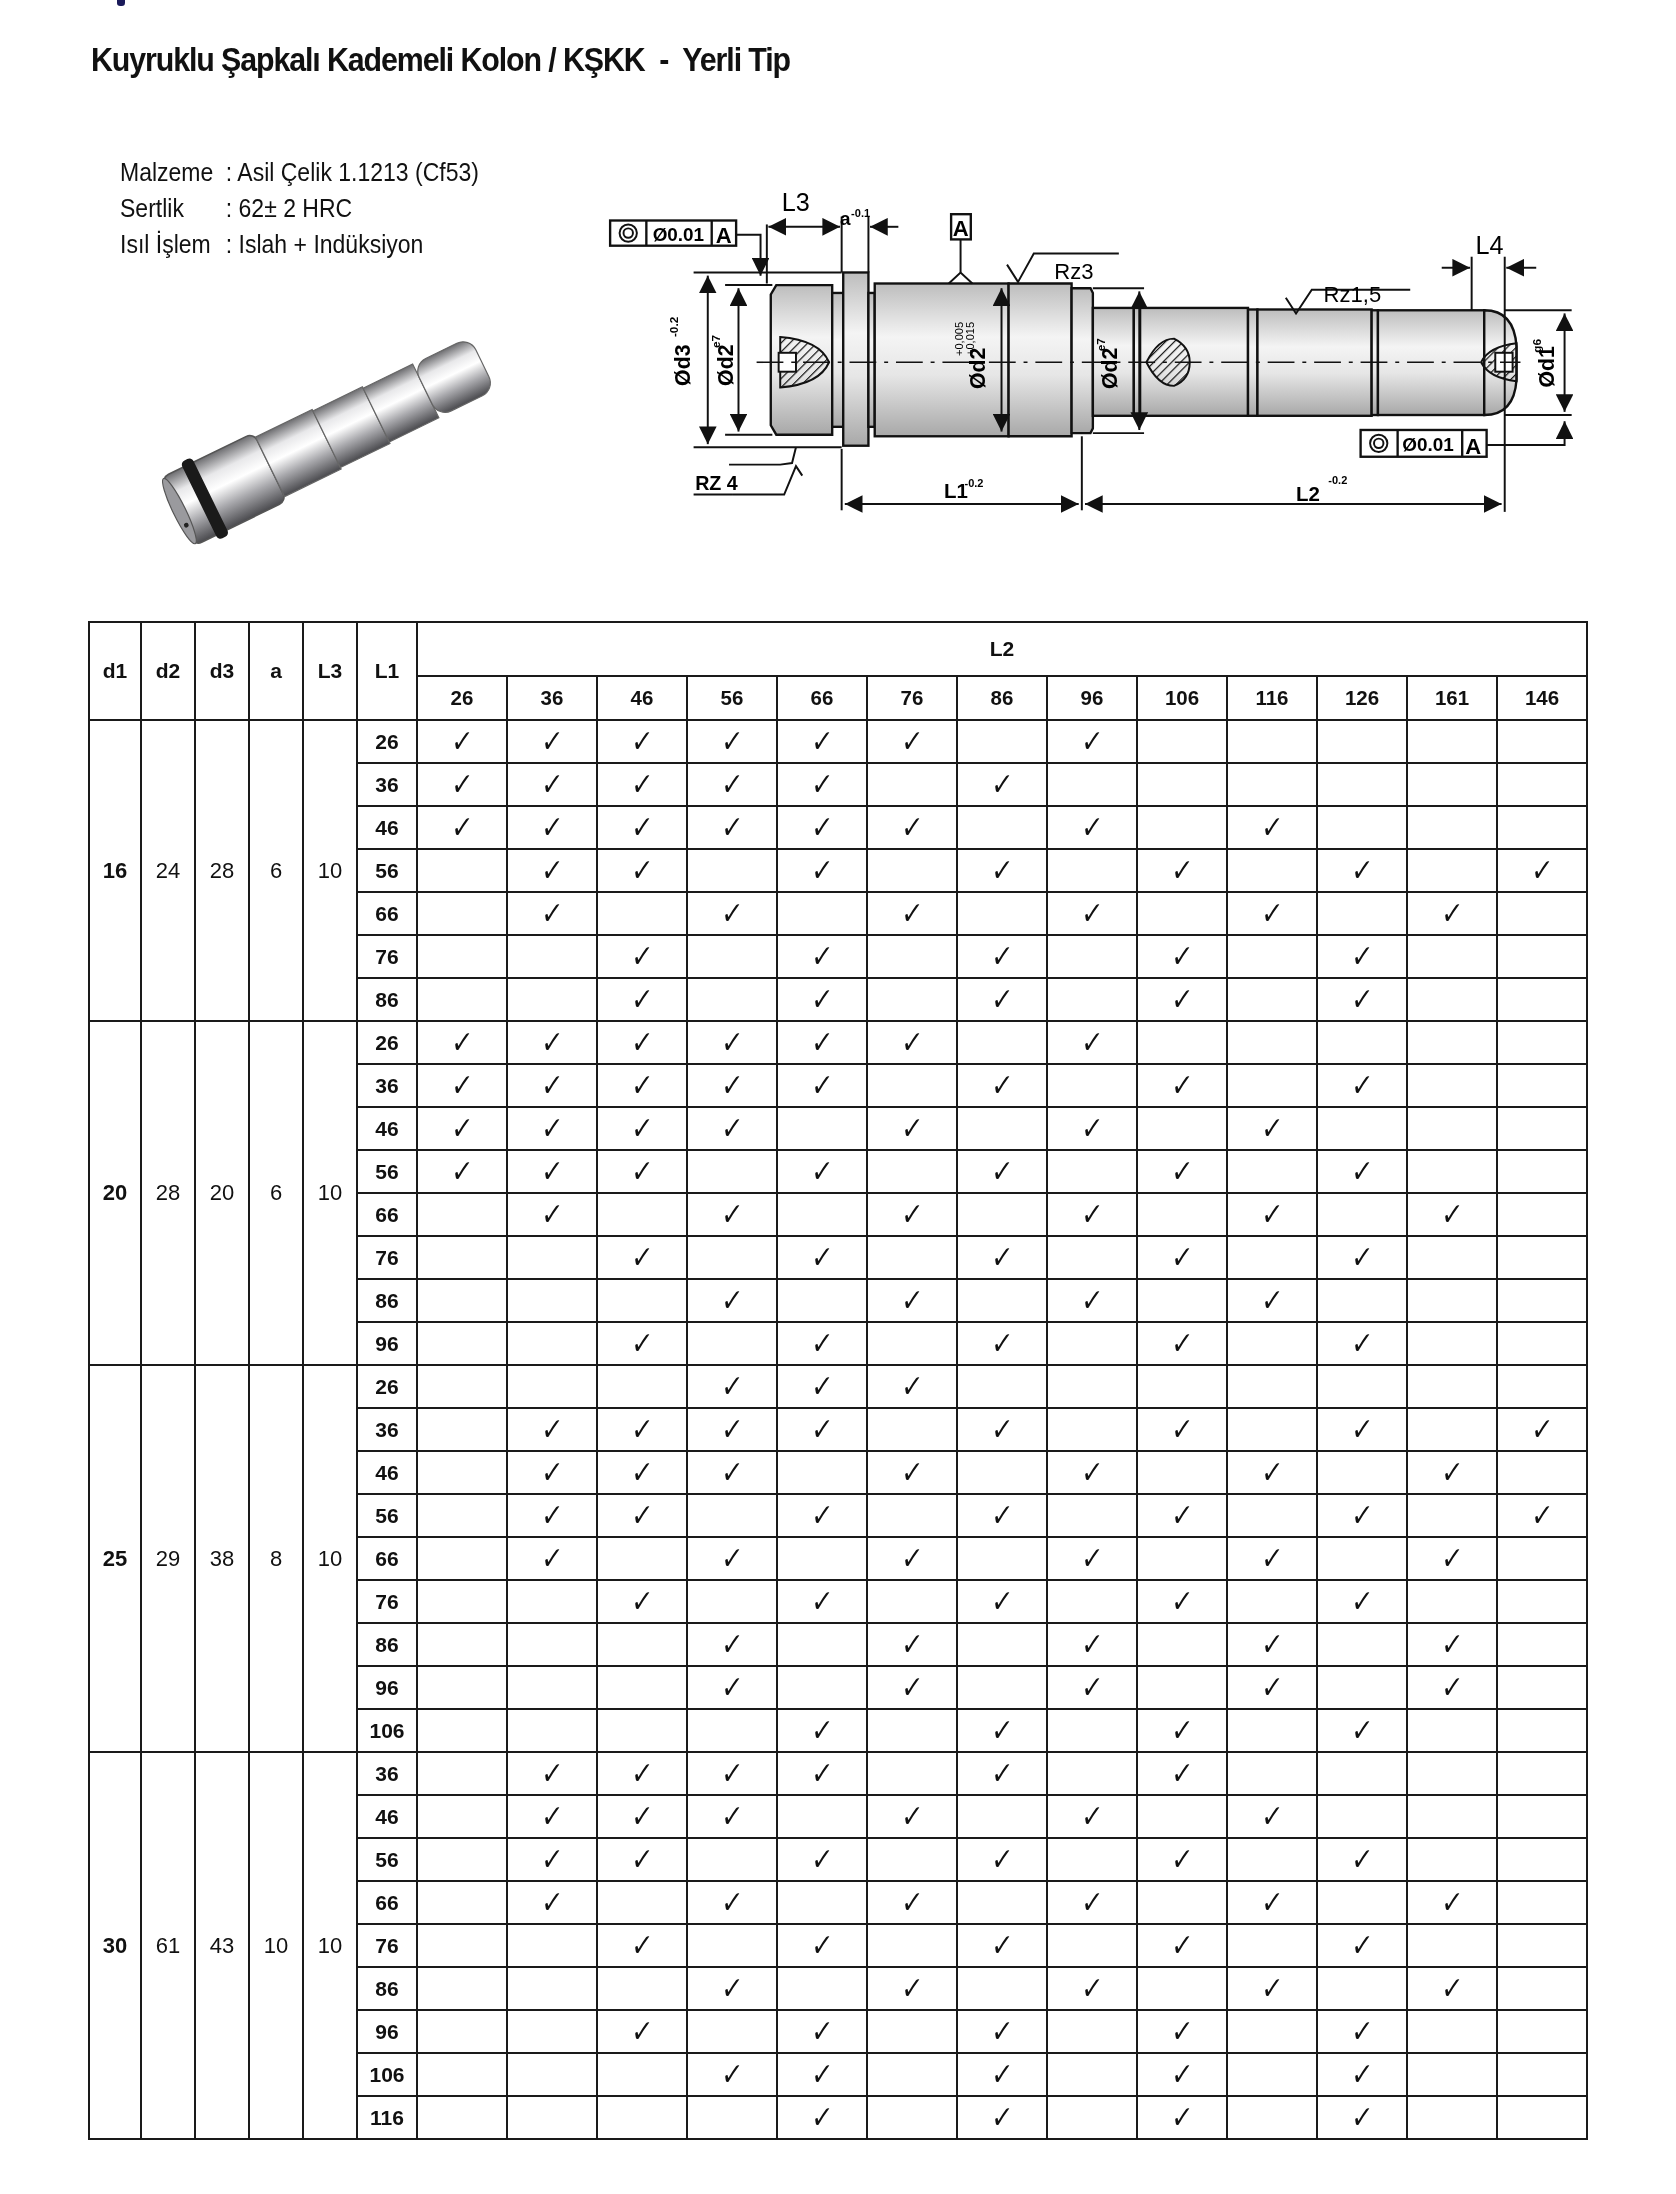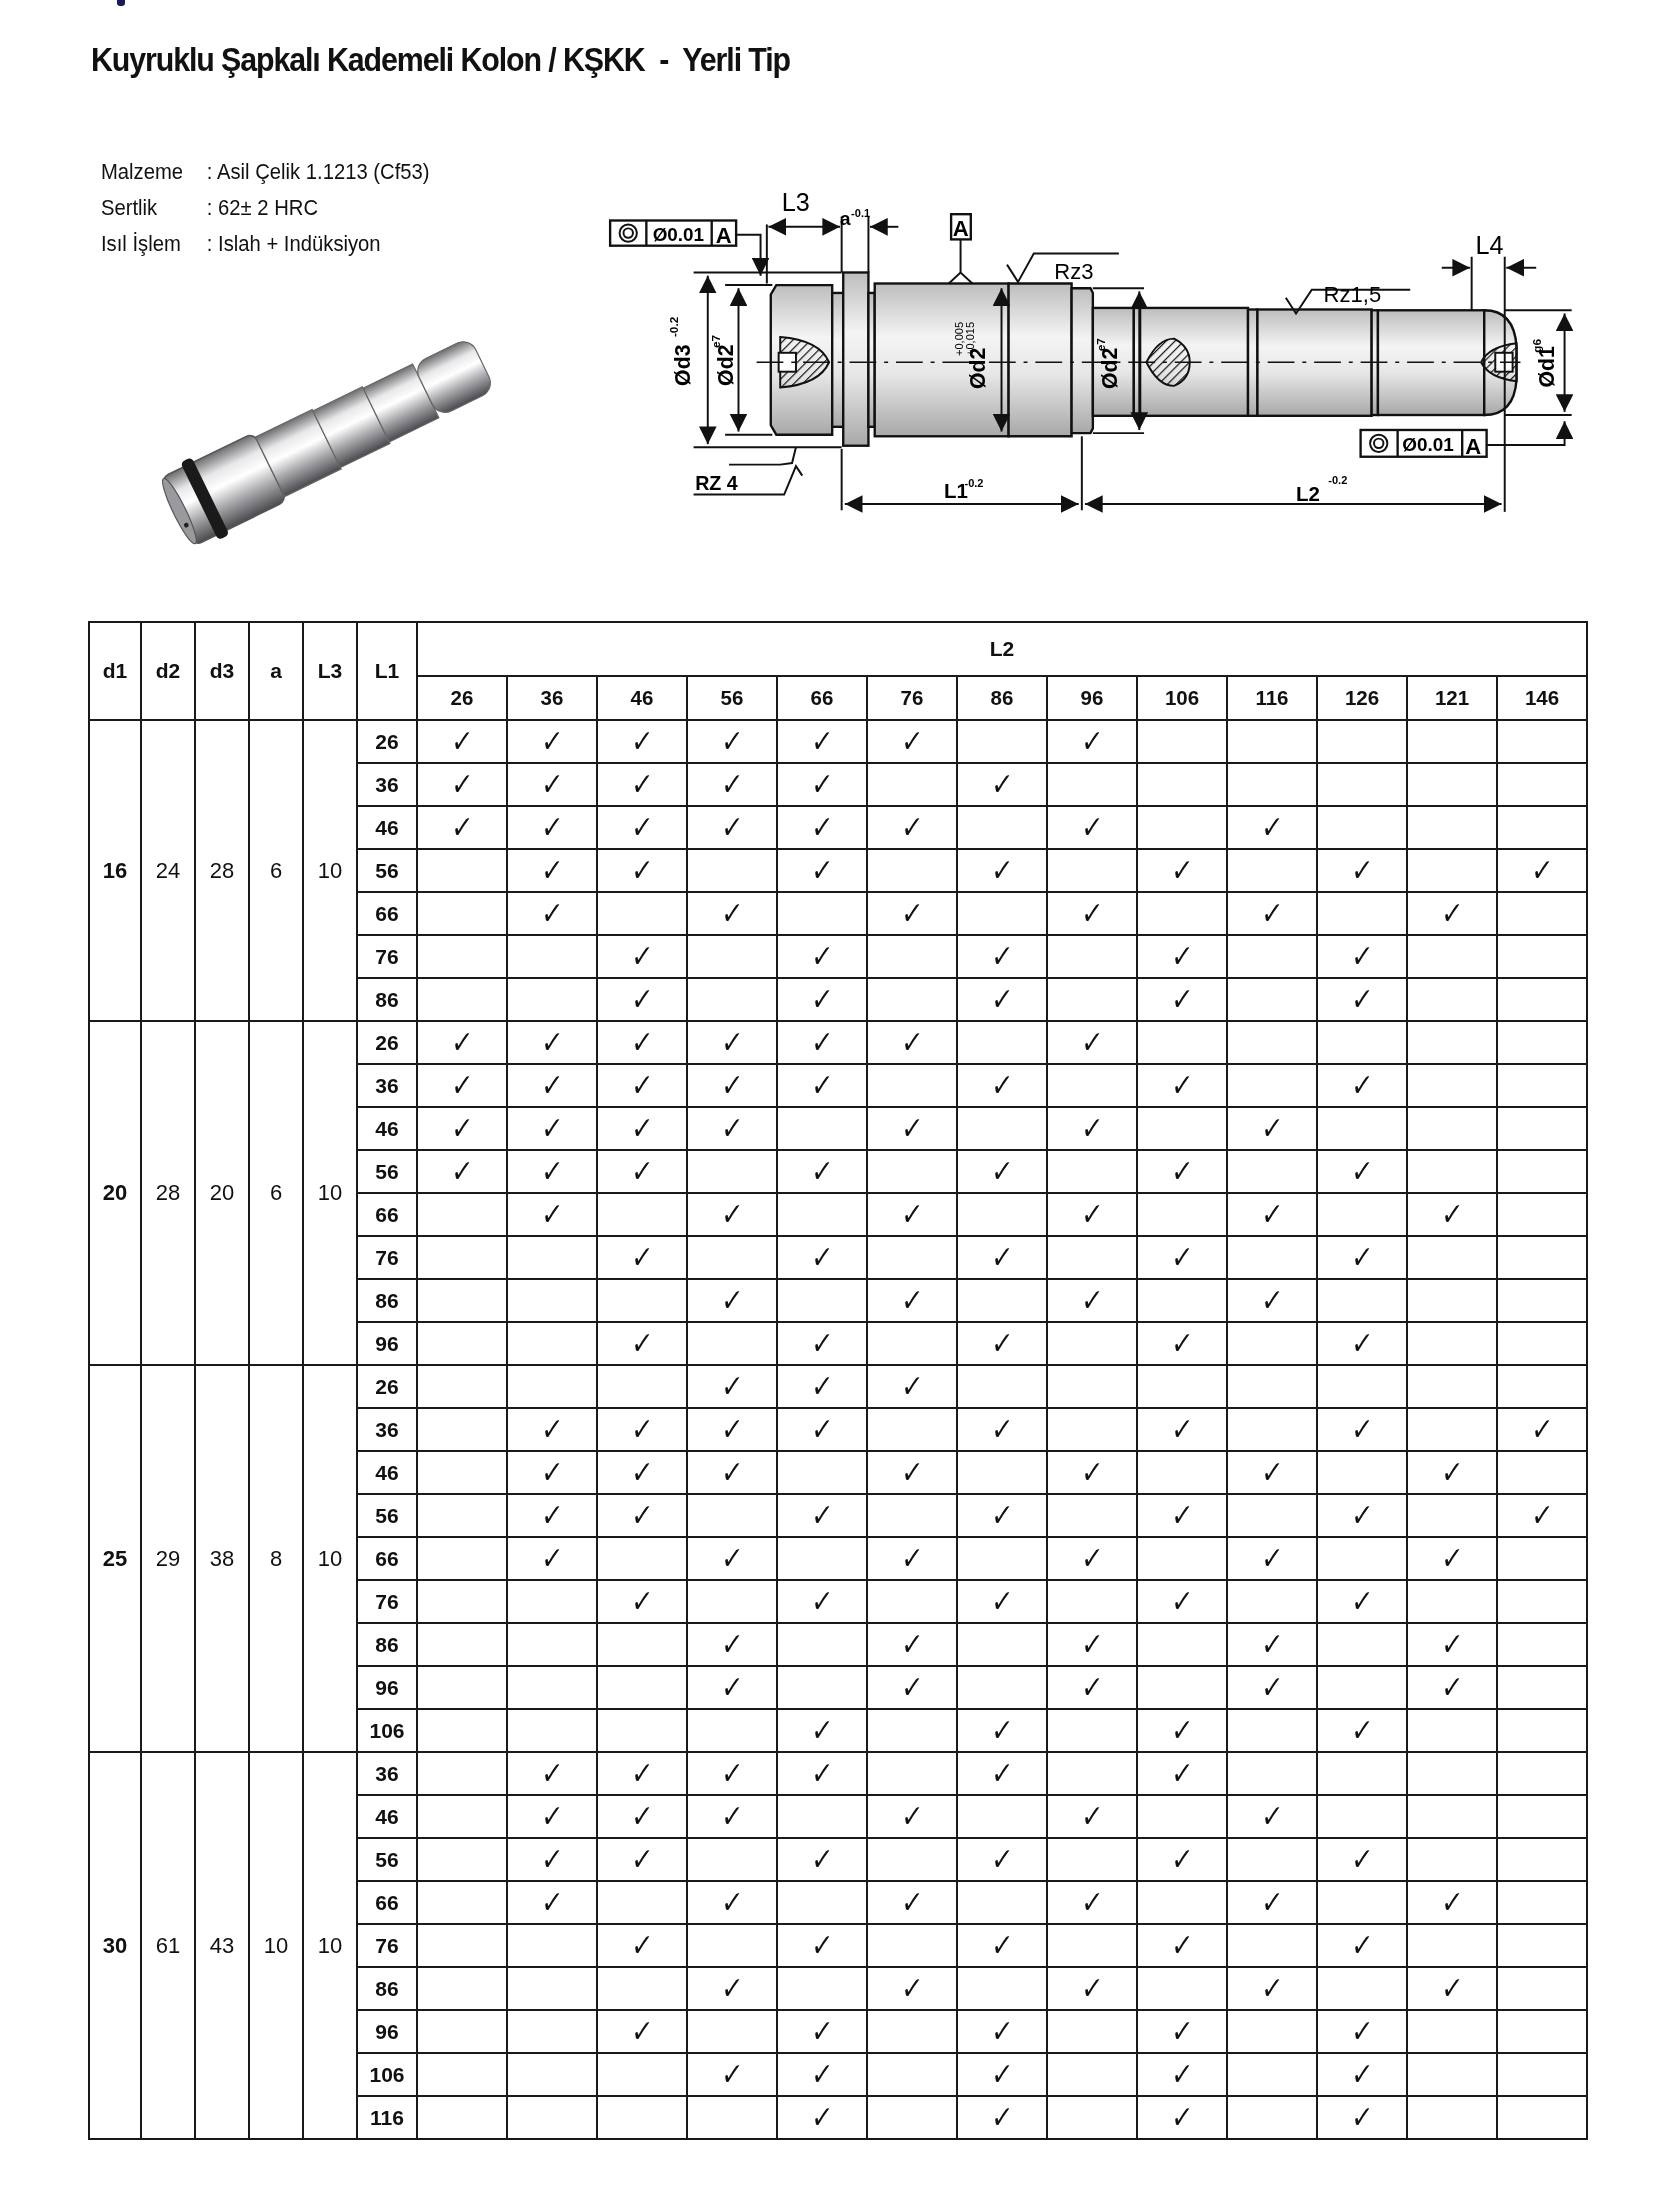--- a/index.html
+++ b/index.html
@@ -1,20 +1,20 @@
 <!DOCTYPE html>
 <html style="font-size:12.6px"><head>
 <meta charset="utf-8">
 <style>
   html, body { margin: 0; padding: 0; background: #ffffff; }
   body { width: 1677px; height: 2194px; position: relative; overflow: hidden;
          font-family: "Liberation Sans", sans-serif; color: #111; }
   .logo-dot { position: absolute; left: 117px; top: 0; width: 7.9px; height: 6.3px; background: #1a1a5a; border-radius: 0 0 3.2px 3.2px; }
   .title { position: absolute; left: 91px; top: 41px; font-size: 33px; font-weight: bold; letter-spacing: -1.2px; transform: scaleX(0.92); transform-origin: left top; white-space: pre; }
-  .specs { position: absolute; left: 101px; top: 154px; font-size: 22px; line-height: 36px; }
+  .specs { position: absolute; left: 120px; top: 154px; font-size: 25px; line-height: 36px; }
   .spec-row { display: flex; white-space: pre; transform: scaleX(0.92); transform-origin: left center; }
   .spec-label { width: 115px; }
   .product-photo { position: absolute; left: 162px; top: 307px; }
   .drawing { position: absolute; left: 0; top: 0; }
   table.grid { position: absolute; left: 88px; top: 621px; border-collapse: collapse; table-layout: fixed; width: 1494px; }
   table.grid th, table.grid td { border: 2px solid #1a1a1a; text-align: center; padding: 0; font-size: 21px; }
   table.grid th { font-weight: bold; }
   table.grid td.l1 { font-weight: bold; }
   table.grid td.grp { font-size: 22px; }
   table.grid td.grp.bold { font-weight: bold; margin-top: 46px; }
@@ -237,21 +237,21 @@
         <th>36</th>
         <th>46</th>
         <th>56</th>
         <th>66</th>
         <th>76</th>
         <th>86</th>
         <th>96</th>
         <th>106</th>
         <th>116</th>
         <th>126</th>
-        <th>121</th>
+        <th>161</th>
         <th>146</th>
       </tr>
   </thead>
   <tbody id="table-body">
       <tr class="data">
         <td rowspan="7" class="grp bold">16</td>
         <td rowspan="7" class="grp">24</td>
         <td rowspan="7" class="grp">28</td>
         <td rowspan="7" class="grp">6</td>
         <td rowspan="7" class="grp">10</td>

